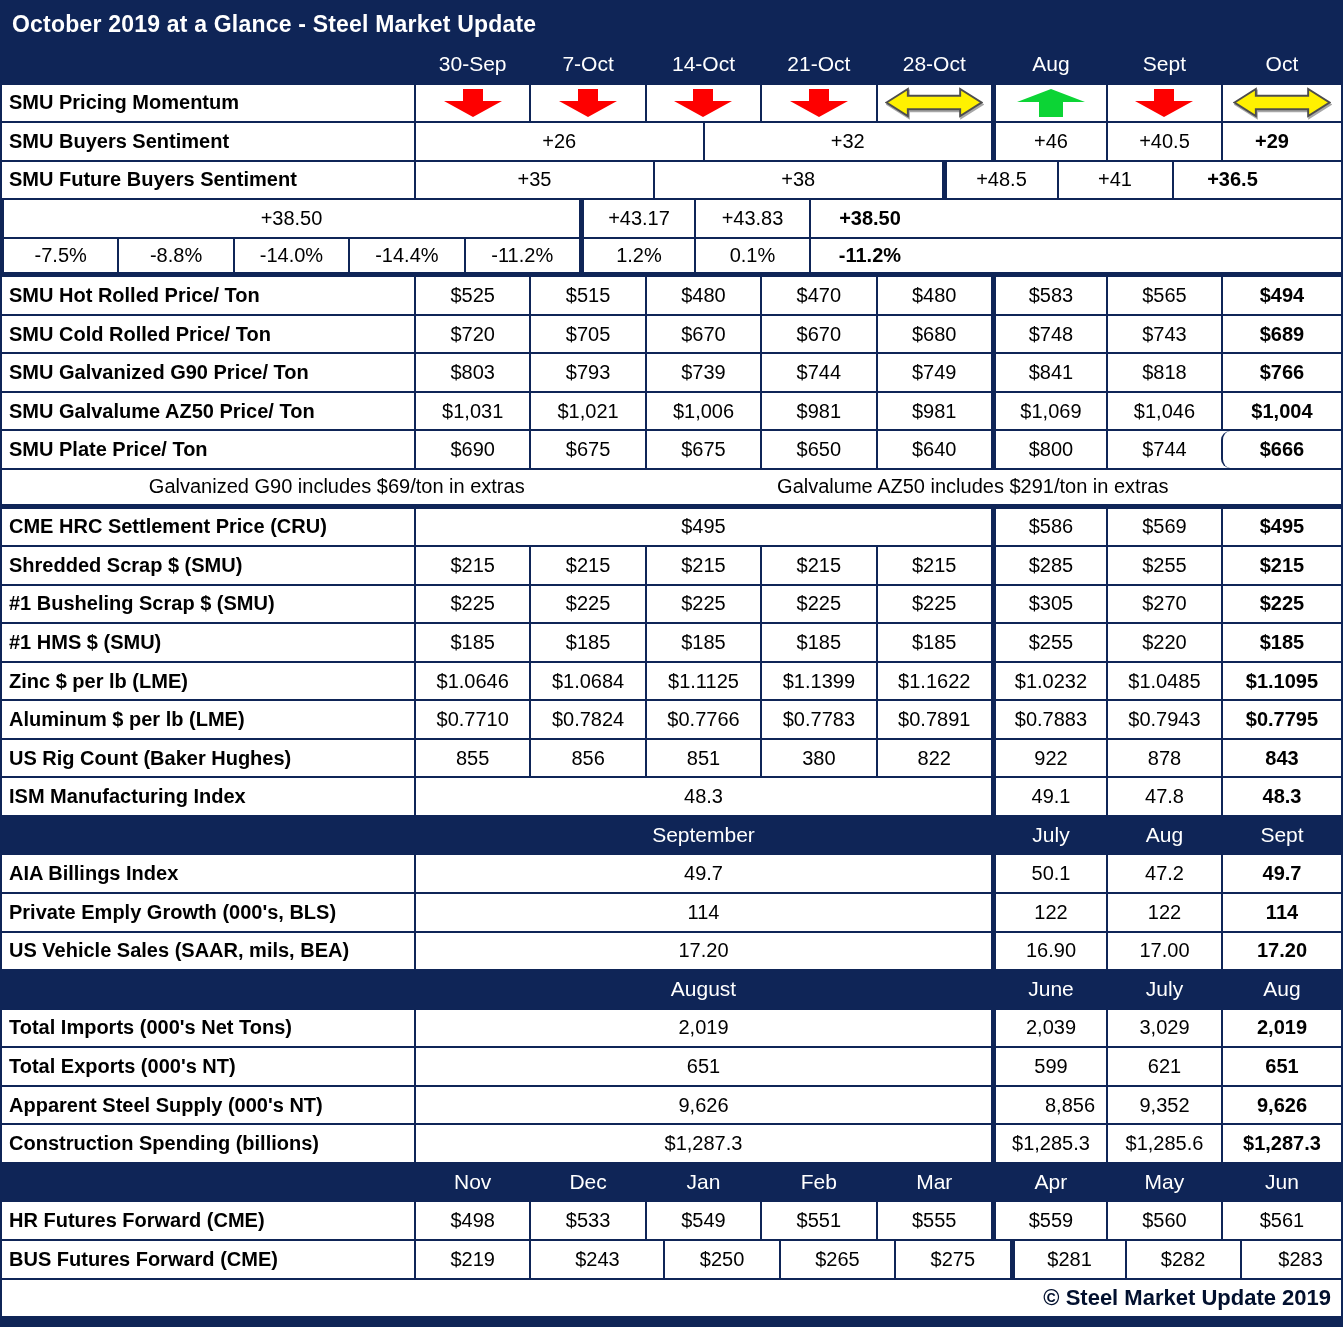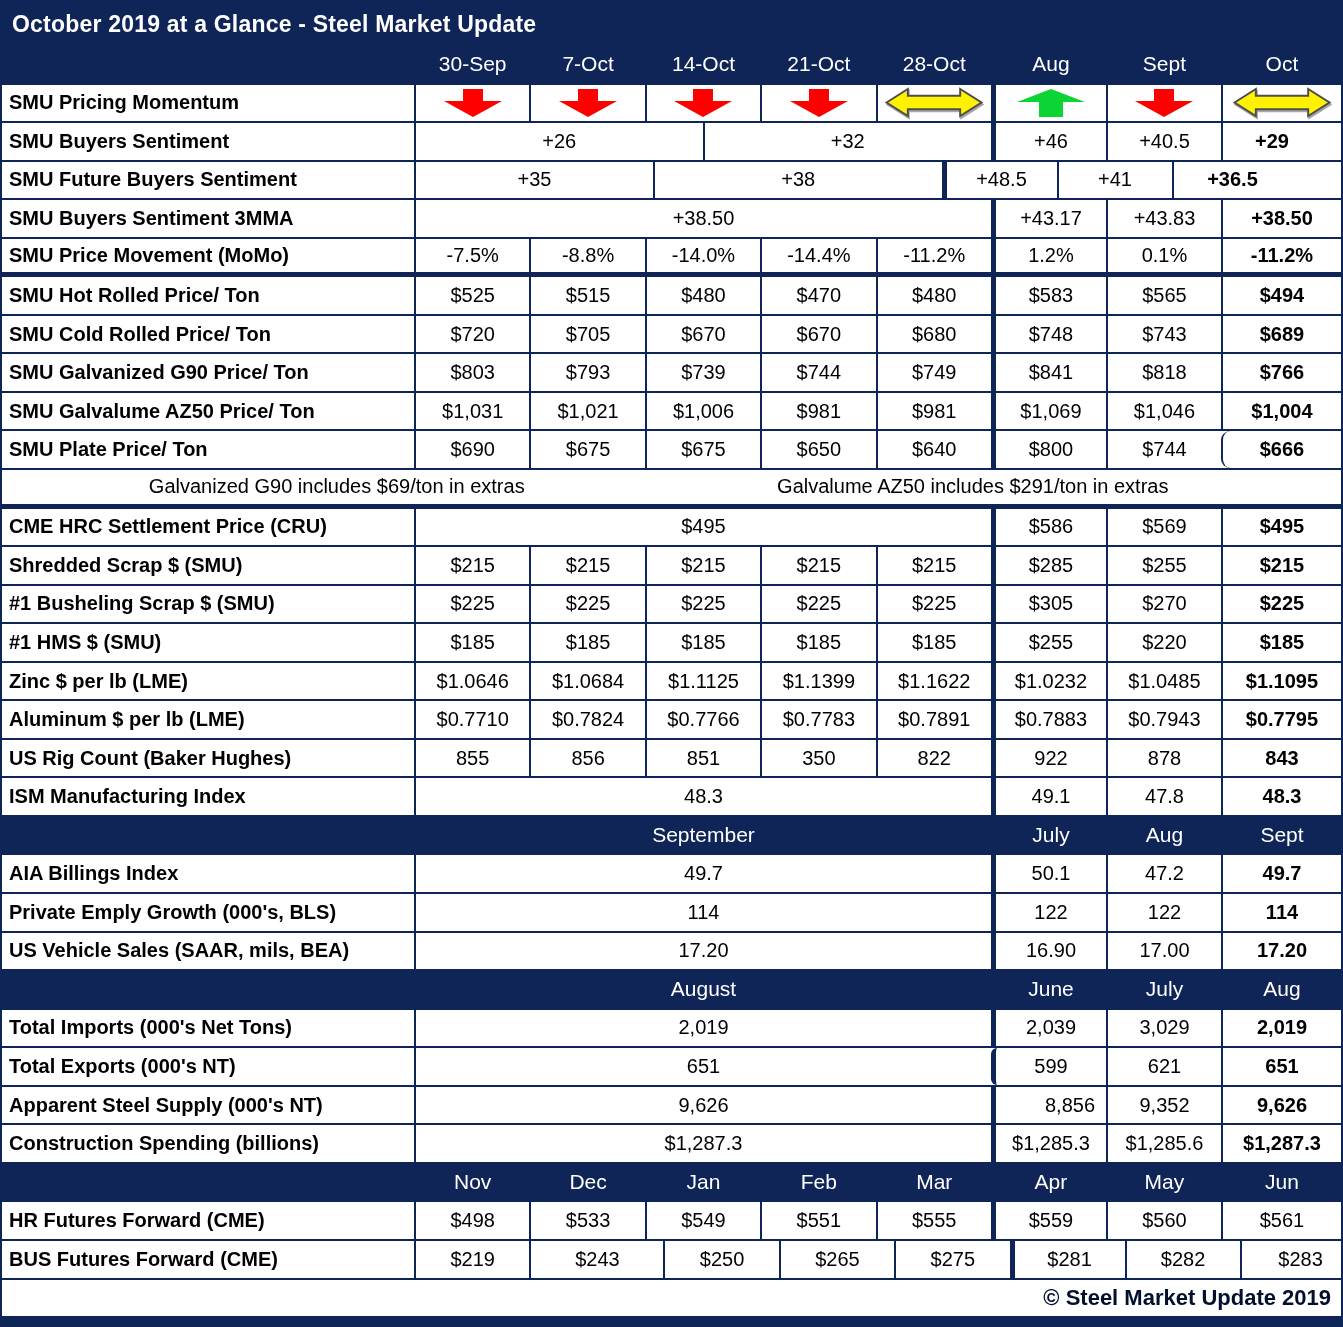--- a/index.html
+++ b/index.html
@@ -126,28 +126,26 @@
       </div>
       <div class="row">
         <div class="label">SMU Future Buyers Sentiment</div>
         <div class="cell" style="width: 239px;">+35</div>
         <div class="cell" style="width: 288.5px;">+38</div>
         <div class="cell thick" style="width: 115px;">+48.5</div>
         <div class="cell" style="width: 115px;">+41</div>
         <div class="cell bold" style="width: 120px;">+36.5</div>
       </div>
       <div class="row">
-        <div class="label">SMU Buyers Sentiment 3MMA</div>
         <div class="cell" style="width: 577px;">+38.50</div>
         <div class="cell thick" style="width: 115px;">+43.17</div>
         <div class="cell" style="width: 115px;">+43.83</div>
         <div class="cell bold" style="width: 120px;">+38.50</div>
       </div>
       <div class="row thick-bottom">
-        <div class="label">SMU Price Movement (MoMo)</div>
         <div class="cell" style="width: 115.4px;">-7.5%</div>
         <div class="cell" style="width: 115.4px;">-8.8%</div>
         <div class="cell" style="width: 115.4px;">-14.0%</div>
         <div class="cell" style="width: 115.4px;">-14.4%</div>
         <div class="cell" style="width: 115.4px;">-11.2%</div>
         <div class="cell thick" style="width: 115px;">1.2%</div>
         <div class="cell" style="width: 115px;">0.1%</div>
         <div class="cell bold" style="width: 120px;">-11.2%</div>
       </div>
       <div class="row">
@@ -269,21 +267,21 @@
         <div class="cell" style="width: 115.4px;">$0.7891</div>
         <div class="cell thick" style="width: 115px;">$0.7883</div>
         <div class="cell" style="width: 115px;">$0.7943</div>
         <div class="cell bold" style="width: 120px;">$0.7795</div>
       </div>
       <div class="row">
         <div class="label">US Rig Count (Baker Hughes)</div>
         <div class="cell" style="width: 115.4px;">855</div>
         <div class="cell" style="width: 115.4px;">856</div>
         <div class="cell" style="width: 115.4px;">851</div>
-        <div class="cell" style="width: 115.4px;">350</div>
+        <div class="cell" style="width: 115.4px;">380</div>
         <div class="cell" style="width: 115.4px;">822</div>
         <div class="cell thick" style="width: 115px;">922</div>
         <div class="cell" style="width: 115px;">878</div>
         <div class="cell bold" style="width: 120px;">843</div>
       </div>
       <div class="row">
         <div class="label">ISM Manufacturing Index</div>
         <div class="cell" style="width: 577px;">48.3</div>
         <div class="cell thick" style="width: 115px;">49.1</div>
         <div class="cell" style="width: 115px;">47.8</div>
@@ -327,21 +325,21 @@
       <div class="row">
         <div class="label">Total Imports (000's Net Tons)</div>
         <div class="cell" style="width: 577px;">2,019</div>
         <div class="cell thick" style="width: 115px;">2,039</div>
         <div class="cell" style="width: 115px;">3,029</div>
         <div class="cell bold" style="width: 120px;">2,019</div>
       </div>
       <div class="row">
         <div class="label">Total Exports (000's NT)</div>
         <div class="cell" style="width: 577px;">651</div>
-        <div class="cell thick" style="width: 115px; border-radius: 6px;">599</div>
+        <div class="cell thick" style="width: 115px;">599</div>
         <div class="cell" style="width: 115px;">621</div>
         <div class="cell bold" style="width: 120px;">651</div>
       </div>
       <div class="row">
         <div class="label">Apparent Steel Supply (000's NT)</div>
         <div class="cell" style="width: 577px;">9,626</div>
         <div class="cell thick" style="width: 115px; padding-left: 38px;">8,856</div>
         <div class="cell" style="width: 115px;">9,352</div>
         <div class="cell bold" style="width: 120px;">9,626</div>
       </div>

